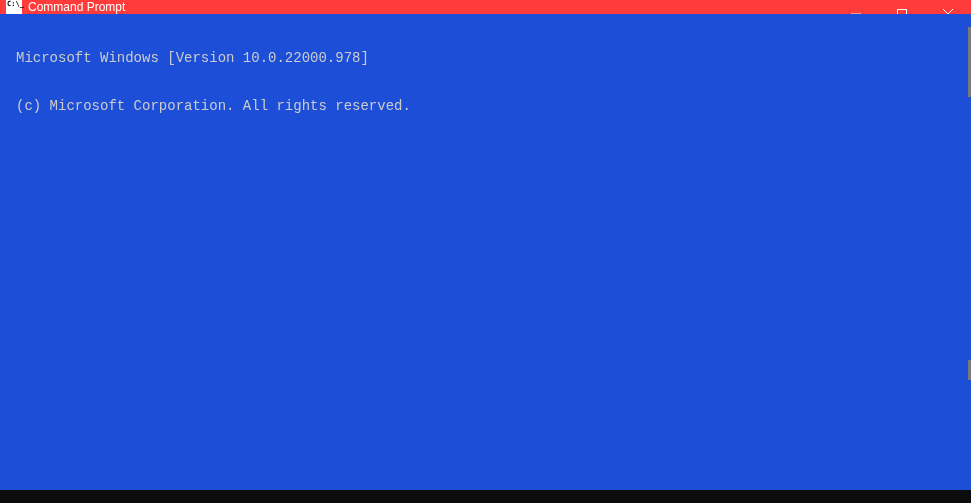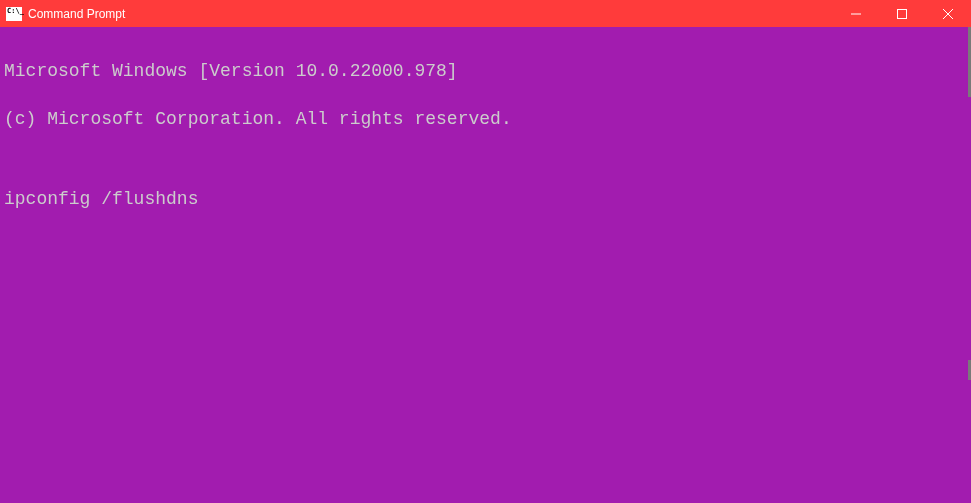--- a/index.html
+++ b/index.html
@@ -9,21 +9,21 @@
     }
     body {
       width: 971px;
       height: 503px;
       background: #0c0c0c;
       font-family: Consolas, 'Courier New', monospace;
       overflow: hidden;
       position: relative;
     }
     .titlebar {
-      height: 27px;
+      height: 14px;
       background: #ff3b3b;
       display: flex;
       align-items: center;
       justify-content: space-between;
       padding-left: 6px;
       color: #ffffff;
       font-family: 'Segoe UI', Tahoma, sans-serif;
       font-size: 12px;
     }
     .titlebar-left {
@@ -62,24 +62,24 @@
       color: #ffffff;
     }
     .win-btn svg {
       width: 10px;
       height: 10px;
       stroke: #ffffff;
       stroke-width: 1;
       fill: none;
     }
     .terminal-body {
-      padding: 4px 4px;
-      background: #a21caf;
+      padding: 4px 16px;
+      background: #1d4ed8;
       color: #cccccc;
-      font-size: 18px;
+      font-size: 14px;
       line-height: 16px;
       white-space: pre;
       font-family: Consolas, 'Courier New', monospace;
       height: calc(100% - 27px);
       position: relative;
     }
     .terminal-line {
       display: block;
     }
     .prompt-line {
@@ -128,18 +128,18 @@
         </svg>
     </div>
   </div>
 </div>
 
 <div class="terminal-body">
   <span class="terminal-line">Microsoft Windows [Version 10.0.22000.978]</span>
   <span class="terminal-line">(c) Microsoft Corporation. All rights reserved.</span>
   <span class="terminal-line"></span>
   <div class="prompt-line">
-    <span>ipconfig /flushdns</span>
+    
   </div>
 </div>
 
 <div class="scroll-indicator"></div>
 <div class="scroll-indicator2"></div>
 
 </body></html>

